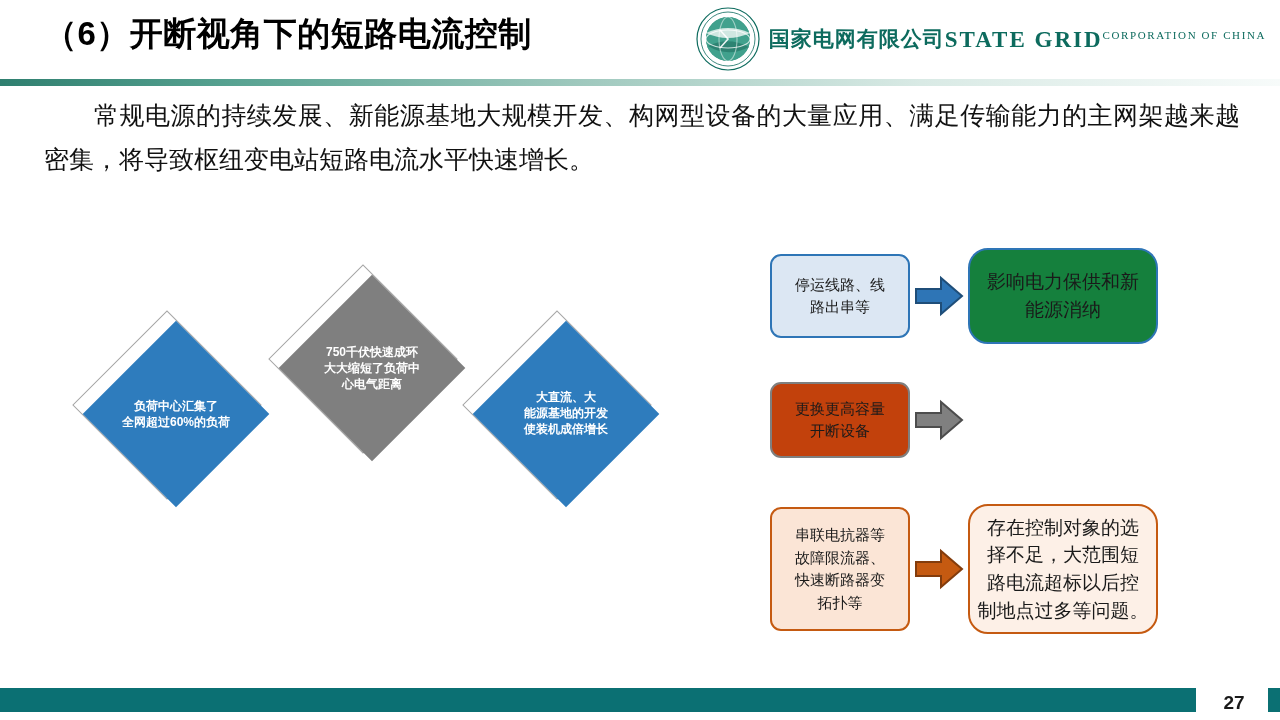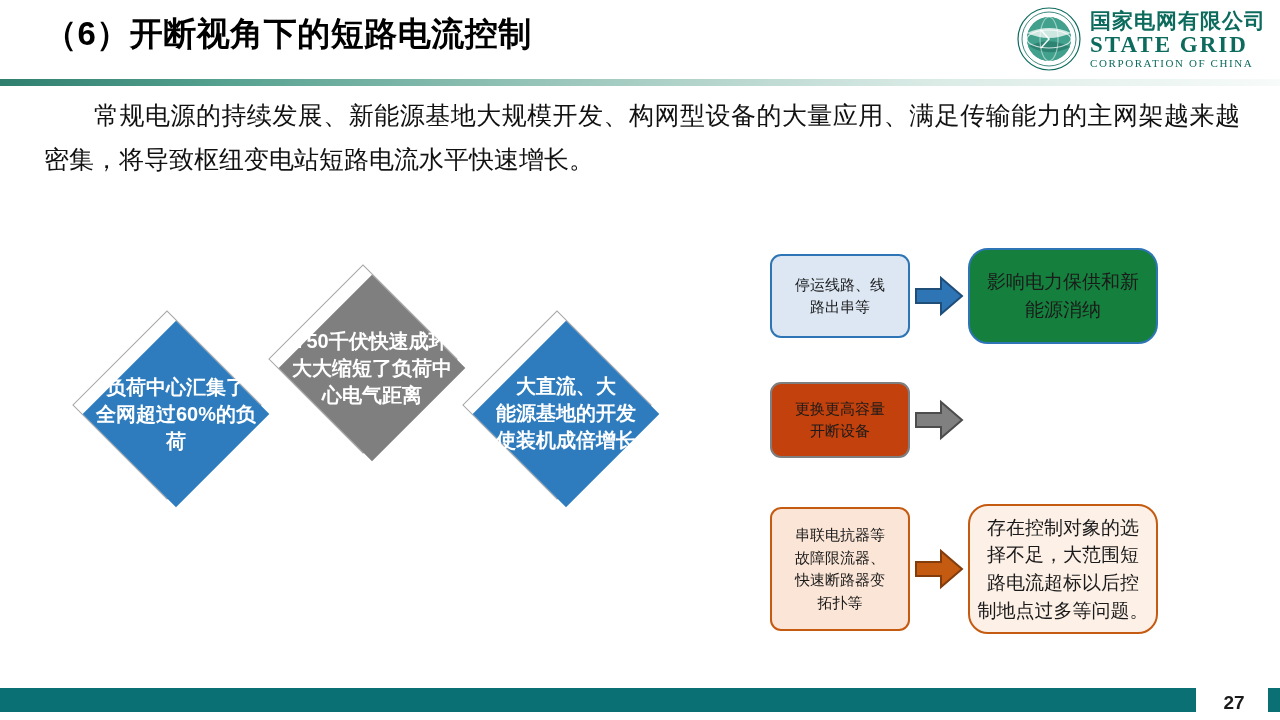--- a/index.html
+++ b/index.html
@@ -39,21 +39,21 @@
   
   .logo-wrap {
     position: absolute;
     right: 14px;
     top: 6px;
     display: flex;
     align-items: center;
     gap: 8px;
   }
   .logo-mark { width: 66px; height: 66px; flex: 0 0 auto; }
-  .logo-text { display: flex; flex-direction: column; justify-content: center; line-height: 1; }
+  .logo-text { display: flex; flex-direction: row; justify-content: center; line-height: 1; }
   .logo-cn {
     font-size: 21px;
     font-weight: bold;
     color: #0d6b5e;
     letter-spacing: 1px;
     margin-bottom: 2px;
   }
   .logo-en {
     font-family: "Liberation Serif", "DejaVu Serif", serif;
     font-size: 23px;
@@ -96,21 +96,21 @@
     transform: rotate(45deg);
   }
   .dia-label {
     position: absolute;
     display: flex;
     align-items: center;
     justify-content: center;
     text-align: center;
     color: #ffffff;
     font-weight: bold;
-    font-size: 20px;
+    font-size: 12px;
     line-height: 1.35;
     white-space: pre-line;
     pointer-events: none;
   }
 
   
   .flow { position: absolute; left: 770px; top: 240px; width: 400px; }
   .flow-row {
     position: absolute;
     display: flex;

